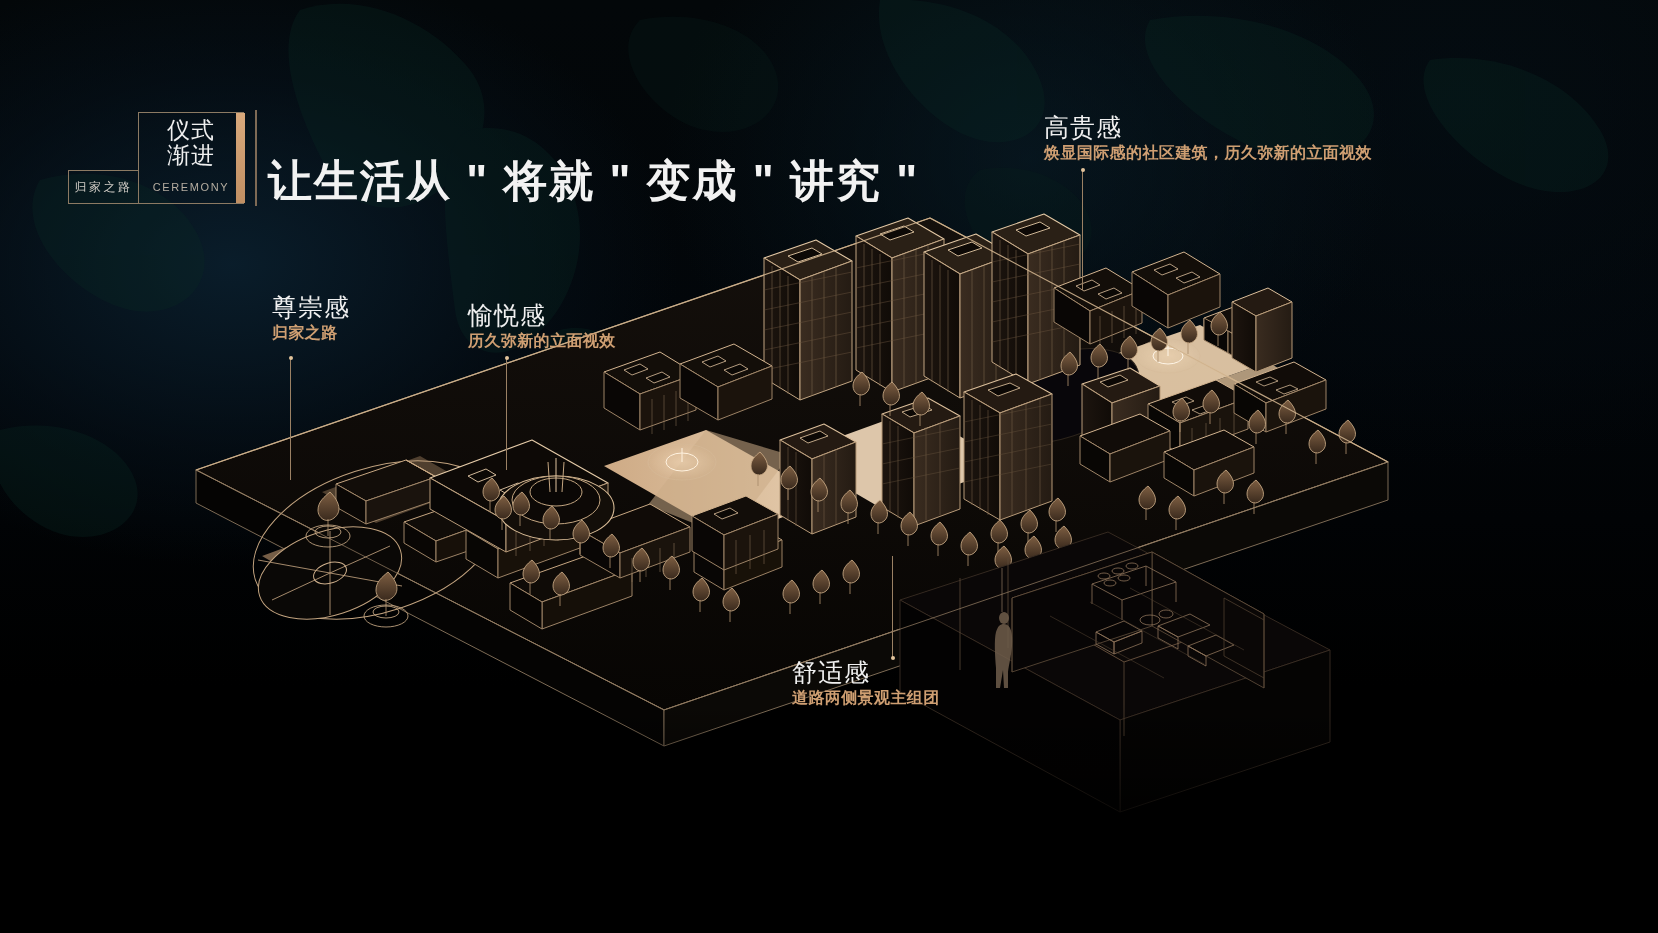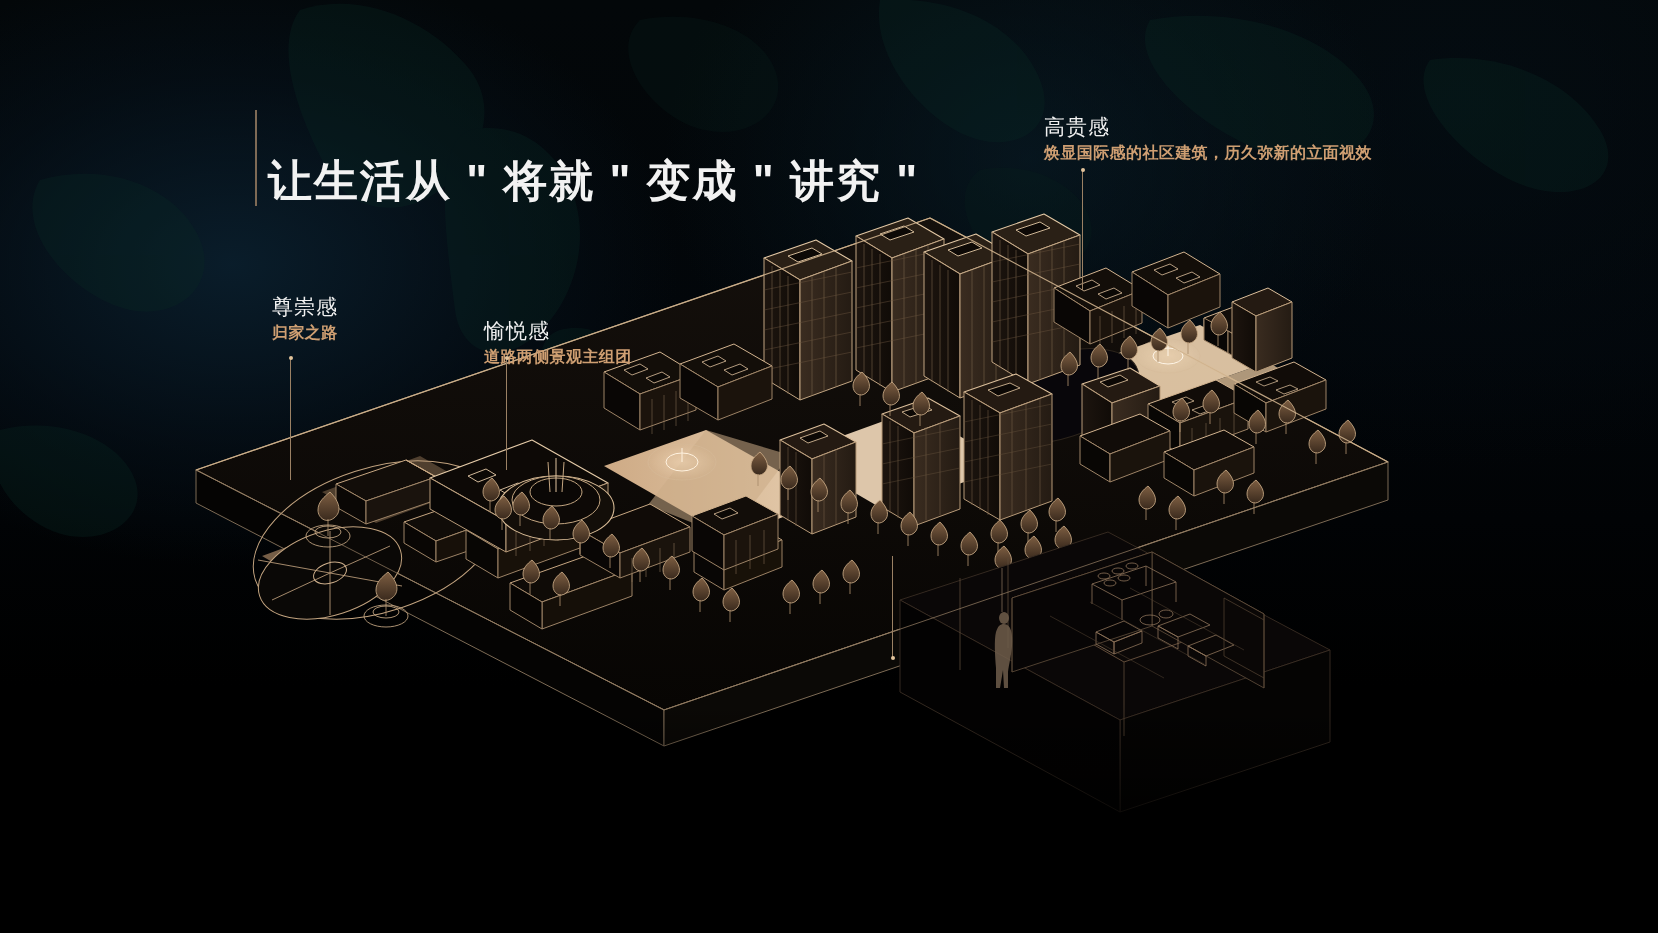--- a/index.html
+++ b/index.html
@@ -78,41 +78,41 @@
   }
   .title-main {
     position:absolute; left:268px; top:155px;
     color:#f2f2f2; font-size:44px; line-height:52px; letter-spacing:2px;
     font-weight:600; white-space:nowrap;
   }
 
   
   .anno { position:absolute; }
   .anno .cn-title {
-    color:#f0f0f0; font-size:21px; line-height:30px; letter-spacing:1px; font-weight:500;
+    color:#f0f0f0; font-size:25px; line-height:30px; letter-spacing:1px; font-weight:500;
     white-space:nowrap;
   }
   .anno .cn-desc {
     color:#cf9f72; font-size:16px; line-height:18px; letter-spacing:.4px; font-weight:700;
     white-space:nowrap; margin-top:2px;
   }
   .lead {
     position:absolute; width:1px; background:#9b8164;
   }
   .lead::before{
     content:""; position:absolute; left:-1.5px; top:-2px;
     width:4px; height:4px; border-radius:50%; background:#e3c49c;
   }
   .lead.up::before{ top:auto; bottom:-2px; }
 
   
   #anno-zun { left:272px; top:292px; }
   #lead-zun { left:290px; top:358px; height:122px; }
 
-  #anno-yue { left:484px; top:300px;margin-top:16px; }
+  #anno-yue { left:468px; top:300px; }
   #lead-yue { left:506px; top:358px; height:112px; }
 
   #anno-gao { left:1044px; top:112px; }
   #lead-gao { left:1082px; top:170px; height:120px; }
 
   #anno-shu { left:792px; top:657px; }
   #lead-shu { left:892px; top:556px; height:102px; }
   #lead-shu::before{ top:auto; bottom:-2px; }
 
   
@@ -733,39 +733,54 @@
       <line x1="1002" y1="568" x2="1002" y2="612" stroke="#7d6b55" stroke-width=".8"></line>
 
       <polyline points="196,470 930,218 1388,462" fill="none" stroke="#cdb08c" stroke-width="1.2" opacity=".9"></polyline>
       <polyline points="196,470 664,710 1388,462" fill="none" stroke="#9a8167" stroke-width="1" opacity=".7"></polyline>
 
     </g>
   </svg>
 
   <div id="header">
 
+    <div class="logo-wrap">
+      <div class="logo-outer"></div>
+      <div class="logo-goldbar"></div>
+      <div class="logo-subbox"></div>
+      <div class="logo-cn">
+        <span>仪式</span>
+        <span>渐进</span>
+      </div>
+      <div class="logo-left-label">归家之路</div>
+      <div class="logo-en">CEREMONY</div>
+    </div>
 
     <div class="title-divider"></div>
     <div class="title-main">让生活从 " 将就 " 变成 " 讲究 "</div>
   </div>
 
   <div class="anno" id="anno-zun">
     <div class="cn-title">尊崇感</div>
     <div class="cn-desc">归家之路</div>
   </div>
   <div class="lead" id="lead-zun"></div>
 
   <div class="anno" id="anno-yue">
     <div class="cn-title">愉悦感</div>
-    <div class="cn-desc">道路两侧景观主组团</div>
+    <div class="cn-desc">历久弥新的立面视效</div>
   </div>
   <div class="lead" id="lead-yue"></div>
 
   <div class="anno" id="anno-gao">
     <div class="cn-title">高贵感</div>
     <div class="cn-desc">焕显国际感的社区建筑，历久弥新的立面视效</div>
   </div>
   <div class="lead" id="lead-gao"></div>
 
+  <div class="anno" id="anno-shu">
+    <div class="cn-title">舒适感</div>
+    <div class="cn-desc">道路两侧景观主组团</div>
+  </div>
   <div class="lead up" id="lead-shu"></div>
 
   <div class="bg-bottomfade"></div>
 </div>
 
 </body></html>

